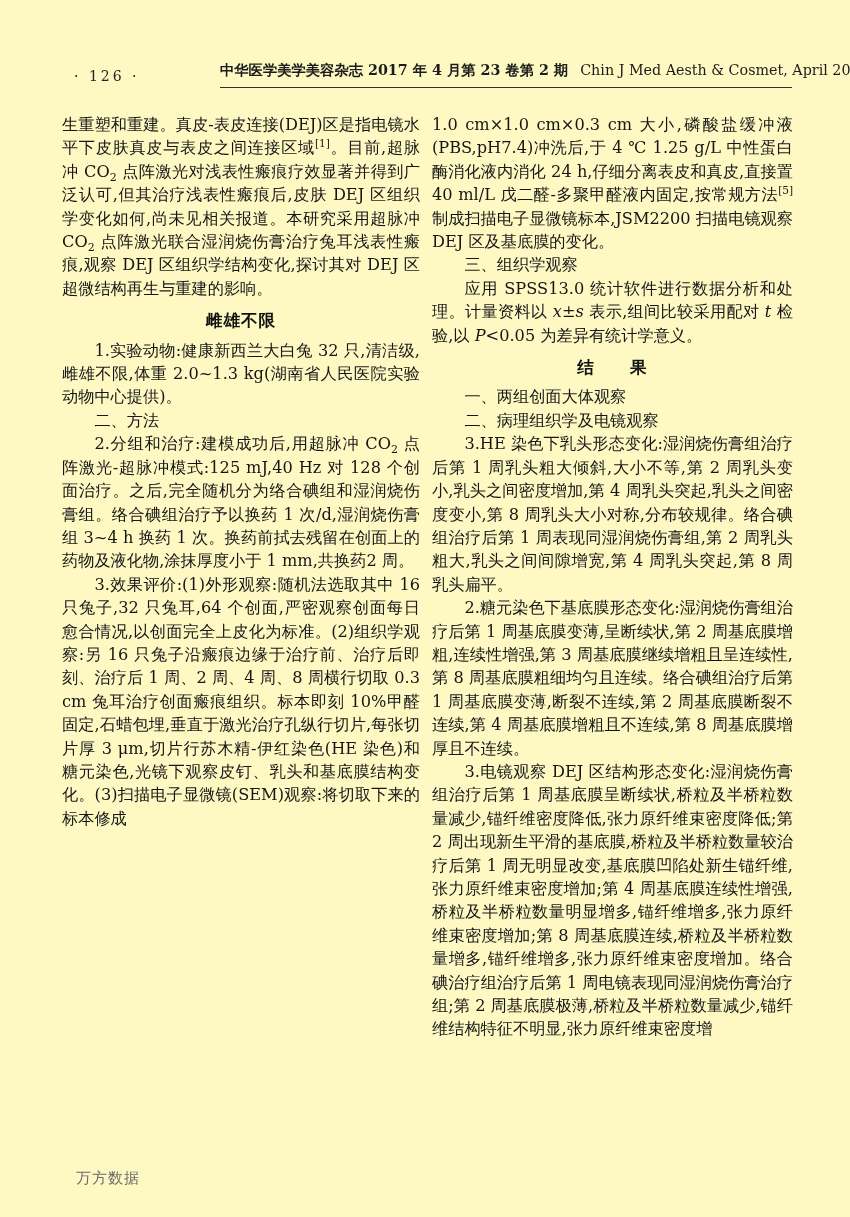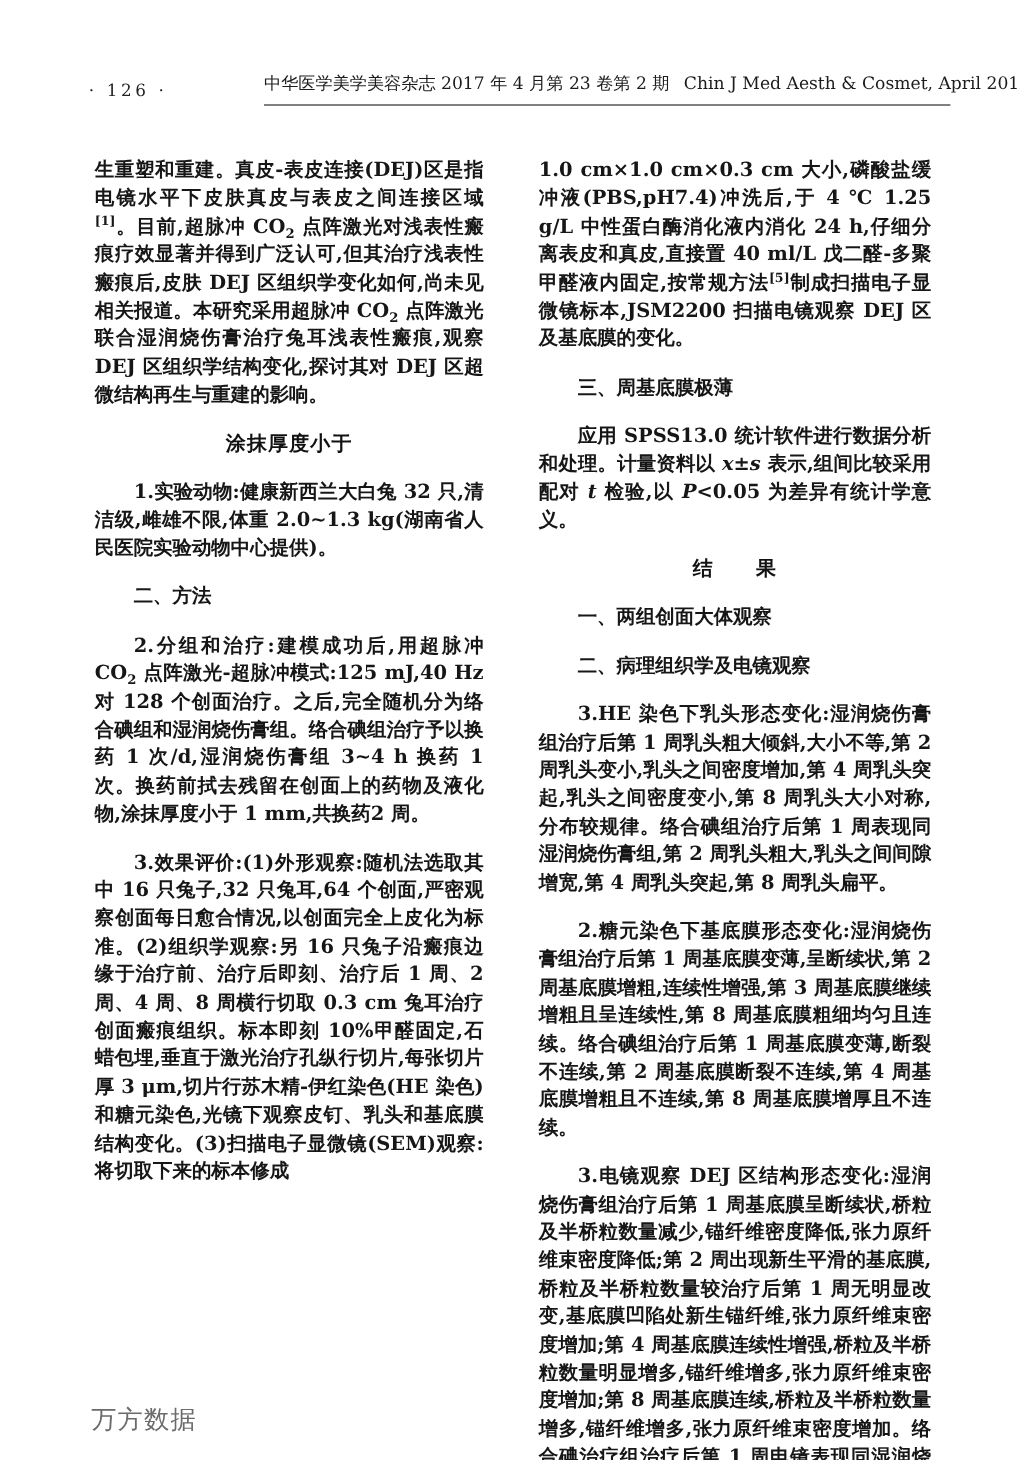--- a/index.html
+++ b/index.html
@@ -1,88 +1,88 @@
 <!DOCTYPE html>
 <html><head>
 <meta charset="utf-8">
 <style>
   html,body{margin:0;padding:0;background:#e9e9e7;}
   .page{
     position:relative;
     width:850px;height:1217px;
     margin:0 auto;
-    background:#ffffff;
+    background:#fef9c3;
     color:#1e1e1e;
     font-family:"DejaVu Serif","Liberation Serif",serif;
     overflow:hidden;
   }
   
   .page-number{
     position:absolute;left:74px;top:68px;
     font-size:14px;letter-spacing:3px;color:#222;
   }
   .journal-header{
     position:absolute;left:220px;top:60px;width:572px;
     text-align:center;padding-bottom:7px;
     border-bottom:1.6px solid #2f2f2f;
     font-size:14.3px;line-height:20px;color:#1c1c1c;
     white-space:nowrap;
   }
-  .journal-header .cn{font-weight:normal;margin-right:12px;}
+  .journal-header .cn{font-weight:bold;margin-right:12px;}
   .journal-header .en{font-weight:normal;}
   
   .column{
     position:absolute;top:113px;
     font-size:16.2px;line-height:23.4px;
     text-align:justify;text-justify:inter-ideograph;
     color:#161616;
   }
   .column.left{left:62px;width:358px;}
   .column.right{left:432px;width:361px;}
-  .para{margin:17px;text-indent:0;font-weight:bold;}
+  .para{margin:0;text-indent:0;}
   .para.indent{text-indent:2em;}
   .sec-heading{
     margin:9px 0 6px;
     text-align:center;text-indent:0;
     font-weight:bold;font-size:16.6px;
     font-family:"DejaVu Sans","Liberation Sans",sans-serif;
     letter-spacing:1px;color:#111;
   }
   sup.ref{font-size:10.5px;line-height:0;vertical-align:super;}
   sub.sb{font-size:11px;line-height:0;vertical-align:sub;}
   .ital{font-style:italic;}
   
   .watermark{
     position:absolute;left:76px;top:1169px;
-    font-size:21px;color:#6b6b6b;letter-spacing:1px;
+    font-size:15px;color:#6b6b6b;letter-spacing:1px;
   }
 </style>
 </head>
 <body>
 
 <div class="page">
 
   <div class="page-number">· 126 ·</div>
 
   <div class="journal-header">
     <span class="cn">中华医学美学美容杂志 2017 年 4 月第 23 卷第 2 期</span><span class="en">Chin J Med Aesth &amp; Cosmet, April 2017, Vol.23, No.2</span>
   </div>
 
   <div class="column left">
       <p class="para">生重塑和重建。真皮-表皮连接(DEJ)区是指电镜水平下皮肤真皮与表皮之间连接区域<sup class="ref">[1]</sup>。目前,超脉冲 CO<sub class="sb">2</sub> 点阵激光对浅表性瘢痕疗效显著并得到广泛认可,但其治疗浅表性瘢痕后,皮肤 DEJ 区组织学变化如何,尚未见相关报道。本研究采用超脉冲 CO<sub class="sb">2</sub> 点阵激光联合湿润烧伤膏治疗兔耳浅表性瘢痕,观察 DEJ 区组织学结构变化,探讨其对 DEJ 区超微结构再生与重建的影响。</p>
-      <h3 class="sec-heading">涂抹厚度小于</h3>
+      <h3 class="sec-heading">雌雄不限</h3>
       <p class="para indent">1.实验动物:健康新西兰大白兔 32 只,清洁级,雌雄不限,体重 2.0~1.3 kg(湖南省人民医院实验动物中心提供)。</p>
       <p class="para indent">二、方法</p>
       <p class="para indent">2.分组和治疗:建模成功后,用超脉冲 CO<sub class="sb">2</sub> 点阵激光-超脉冲模式:125 mJ,40 Hz 对 128 个创面治疗。之后,完全随机分为络合碘组和湿润烧伤膏组。络合碘组治疗予以换药 1 次/d,湿润烧伤膏组 3~4 h 换药 1 次。换药前拭去残留在创面上的药物及液化物,涂抹厚度小于 1 mm,共换药2 周。</p>
       <p class="para indent">3.效果评价:(1)外形观察:随机法选取其中 16 只兔子,32 只兔耳,64 个创面,严密观察创面每日愈合情况,以创面完全上皮化为标准。(2)组织学观察:另 16 只兔子沿瘢痕边缘于治疗前、治疗后即刻、治疗后 1 周、2 周、4 周、8 周横行切取 0.3 cm 兔耳治疗创面瘢痕组织。标本即刻 10%甲醛固定,石蜡包埋,垂直于激光治疗孔纵行切片,每张切片厚 3 μm,切片行苏木精-伊红染色(HE 染色)和糖元染色,光镜下观察皮钉、乳头和基底膜结构变化。(3)扫描电子显微镜(SEM)观察:将切取下来的标本修成</p>
     </div>
 
   <div class="column right">
       <p class="para">1.0 cm×1.0 cm×0.3 cm 大小,磷酸盐缓冲液(PBS,pH7.4)冲洗后,于 4 ℃ 1.25 g/L 中性蛋白酶消化液内消化 24 h,仔细分离表皮和真皮,直接置 40 ml/L 戊二醛-多聚甲醛液内固定,按常规方法<sup class="ref">[5]</sup>制成扫描电子显微镜标本,JSM2200 扫描电镜观察 DEJ 区及基底膜的变化。</p>
-      <p class="para indent">三、周基底膜极薄</p>
+      <p class="para indent">三、组织学观察</p>
       <p class="para indent">应用 SPSS13.0 统计软件进行数据分析和处理。计量资料以 <span class="ital">x</span>±<span class="ital">s</span> 表示,组间比较采用配对 <span class="ital">t</span> 检验,以 <span class="ital">P</span>&lt;0.05 为差异有统计学意义。</p>
       <h3 class="sec-heading">结　　果</h3>
       <p class="para indent">一、两组创面大体观察</p>
       <p class="para indent">二、病理组织学及电镜观察</p>
       <p class="para indent">3.HE 染色下乳头形态变化:湿润烧伤膏组治疗后第 1 周乳头粗大倾斜,大小不等,第 2 周乳头变小,乳头之间密度增加,第 4 周乳头突起,乳头之间密度变小,第 8 周乳头大小对称,分布较规律。络合碘组治疗后第 1 周表现同湿润烧伤膏组,第 2 周乳头粗大,乳头之间间隙增宽,第 4 周乳头突起,第 8 周乳头扁平。</p>
       <p class="para indent">2.糖元染色下基底膜形态变化:湿润烧伤膏组治疗后第 1 周基底膜变薄,呈断续状,第 2 周基底膜增粗,连续性增强,第 3 周基底膜继续增粗且呈连续性,第 8 周基底膜粗细均匀且连续。络合碘组治疗后第 1 周基底膜变薄,断裂不连续,第 2 周基底膜断裂不连续,第 4 周基底膜增粗且不连续,第 8 周基底膜增厚且不连续。</p>
       <p class="para indent">3.电镜观察 DEJ 区结构形态变化:湿润烧伤膏组治疗后第 1 周基底膜呈断续状,桥粒及半桥粒数量减少,锚纤维密度降低,张力原纤维束密度降低;第 2 周出现新生平滑的基底膜,桥粒及半桥粒数量较治疗后第 1 周无明显改变,基底膜凹陷处新生锚纤维,张力原纤维束密度增加;第 4 周基底膜连续性增强,桥粒及半桥粒数量明显增多,锚纤维增多,张力原纤维束密度增加;第 8 周基底膜连续,桥粒及半桥粒数量增多,锚纤维增多,张力原纤维束密度增加。络合碘治疗组治疗后第 1 周电镜表现同湿润烧伤膏治疗组;第 2 周基底膜极薄,桥粒及半桥粒数量减少,锚纤维结构特征不明显,张力原纤维束密度增</p>
     </div>
 
   <div class="watermark">万方数据</div>

